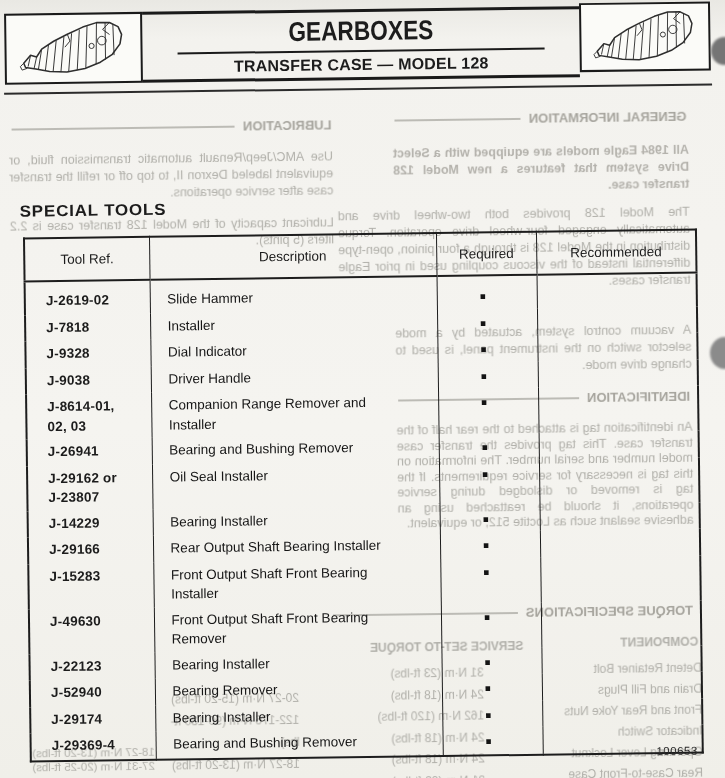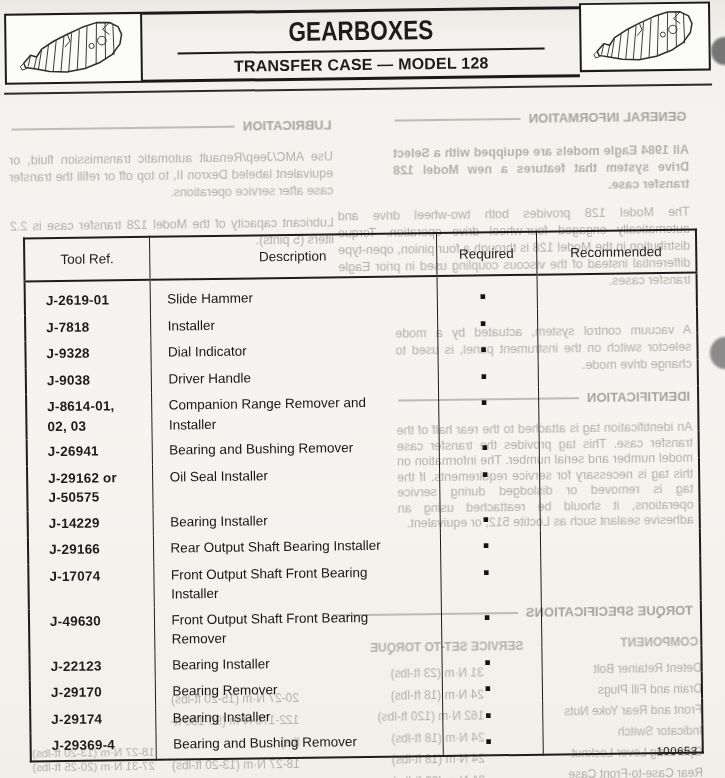--- a/index.html
+++ b/index.html
@@ -168,39 +168,40 @@
         <div class="mast-sub">TRANSFER CASE — MODEL 128</div>
       </div>
       <div class="logo-box right">
         <svg width="120" height="60" viewBox="0 0 140 72">
             <use href="#gbx"></use>
           </svg>
       </div>
     </div>
     <div class="head-rule"></div>
 
+    <h2 class="section-title">SPECIAL TOOLS</h2>
 
     <table class="tools-table">
       <colgroup>
           <col class="c1">
           <col class="c2">
           <col class="c3">
           <col class="c4">
         </colgroup>
       <thead>
         <tr>
           <th>Tool Ref.</th>
           <th>Description</th>
           <th>Required</th>
           <th>Recommended</th>
         </tr>
       </thead>
       <tbody>
           <tr>
-    <td class="ref"><span>J-2619-01</span></td>
+    <td class="ref"><span>J-2619-02</span></td>
     <td class="desc"><span>Slide Hammer</span></td>
     <td class="mark-cell"><span class="sq">■</span></td>
     <td class="mark-cell"></td>
   </tr>
           <tr>
     <td class="ref"><span>J-7818</span></td>
     <td class="desc"><span>Installer</span></td>
     <td class="mark-cell"><span class="sq">■</span></td>
     <td class="mark-cell"></td>
   </tr>
@@ -225,59 +226,59 @@
     <td class="mark-cell"></td>
   </tr>
           <tr>
     <td class="ref"><span>J-26941</span></td>
     <td class="desc"><span>Bearing and Bushing Remover</span></td>
     <td class="mark-cell"><span class="sq">■</span></td>
     <td class="mark-cell"></td>
   </tr>
           <tr>
     <td class="ref"><span>J-29162 or
-J-50575</span></td>
+J-23807</span></td>
     <td class="desc"><span>Oil Seal Installer</span></td>
     <td class="mark-cell"><span class="sq">■</span></td>
     <td class="mark-cell"></td>
   </tr>
           <tr>
     <td class="ref"><span>J-14229</span></td>
     <td class="desc"><span>Bearing Installer</span></td>
     <td class="mark-cell"><span class="sq">■</span></td>
     <td class="mark-cell"></td>
   </tr>
           <tr>
     <td class="ref"><span>J-29166</span></td>
     <td class="desc"><span>Rear Output Shaft Bearing Installer</span></td>
     <td class="mark-cell"><span class="sq">■</span></td>
     <td class="mark-cell"></td>
   </tr>
           <tr>
-    <td class="ref"><span>J-17074</span></td>
+    <td class="ref"><span>J-15283</span></td>
     <td class="desc"><span>Front Output Shaft Front Bearing
 Installer</span></td>
     <td class="mark-cell"><span class="sq">■</span></td>
     <td class="mark-cell"></td>
   </tr>
           <tr>
     <td class="ref"><span>J-49630</span></td>
     <td class="desc"><span>Front Output Shaft Front Bearing
 Remover</span></td>
     <td class="mark-cell"><span class="sq">■</span></td>
     <td class="mark-cell"></td>
   </tr>
           <tr>
     <td class="ref"><span>J-22123</span></td>
     <td class="desc"><span>Bearing Installer</span></td>
     <td class="mark-cell"><span class="sq">■</span></td>
     <td class="mark-cell"></td>
   </tr>
           <tr>
-    <td class="ref"><span>J-29170</span></td>
+    <td class="ref"><span>J-52940</span></td>
     <td class="desc"><span>Bearing Remover</span></td>
     <td class="mark-cell"><span class="sq">■</span></td>
     <td class="mark-cell"></td>
   </tr>
           <tr>
     <td class="ref"><span>J-29174</span></td>
     <td class="desc"><span>Bearing Installer</span></td>
     <td class="mark-cell"><span class="sq">■</span></td>
     <td class="mark-cell"></td>
   </tr>

